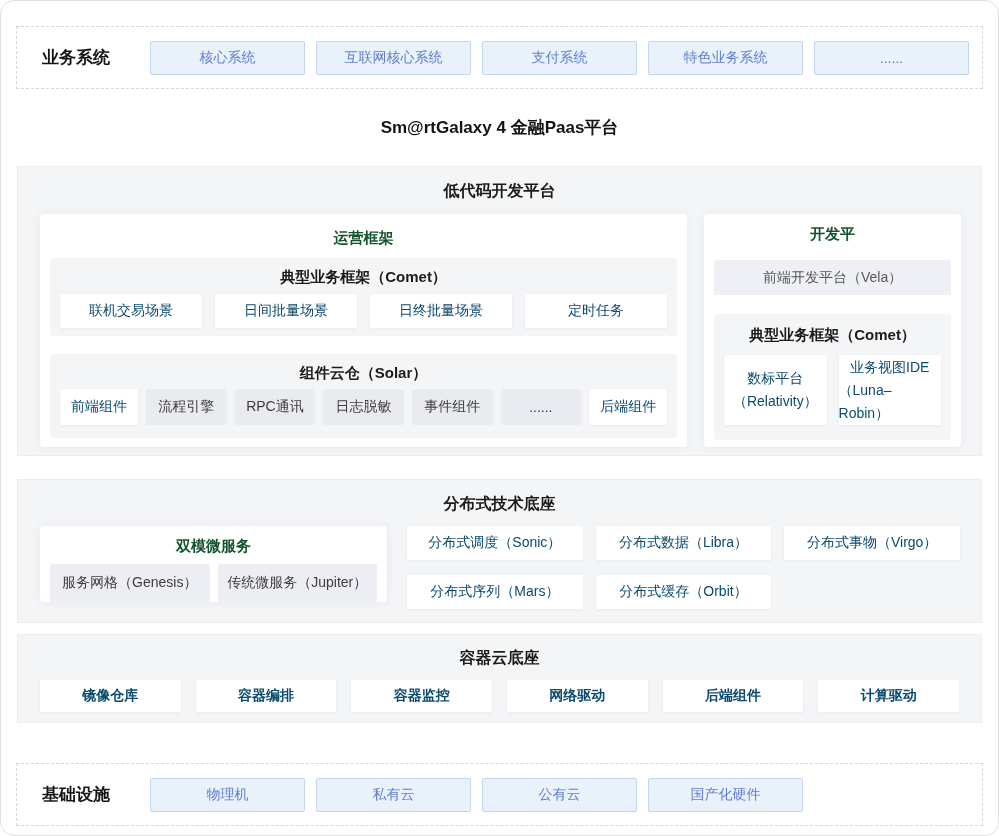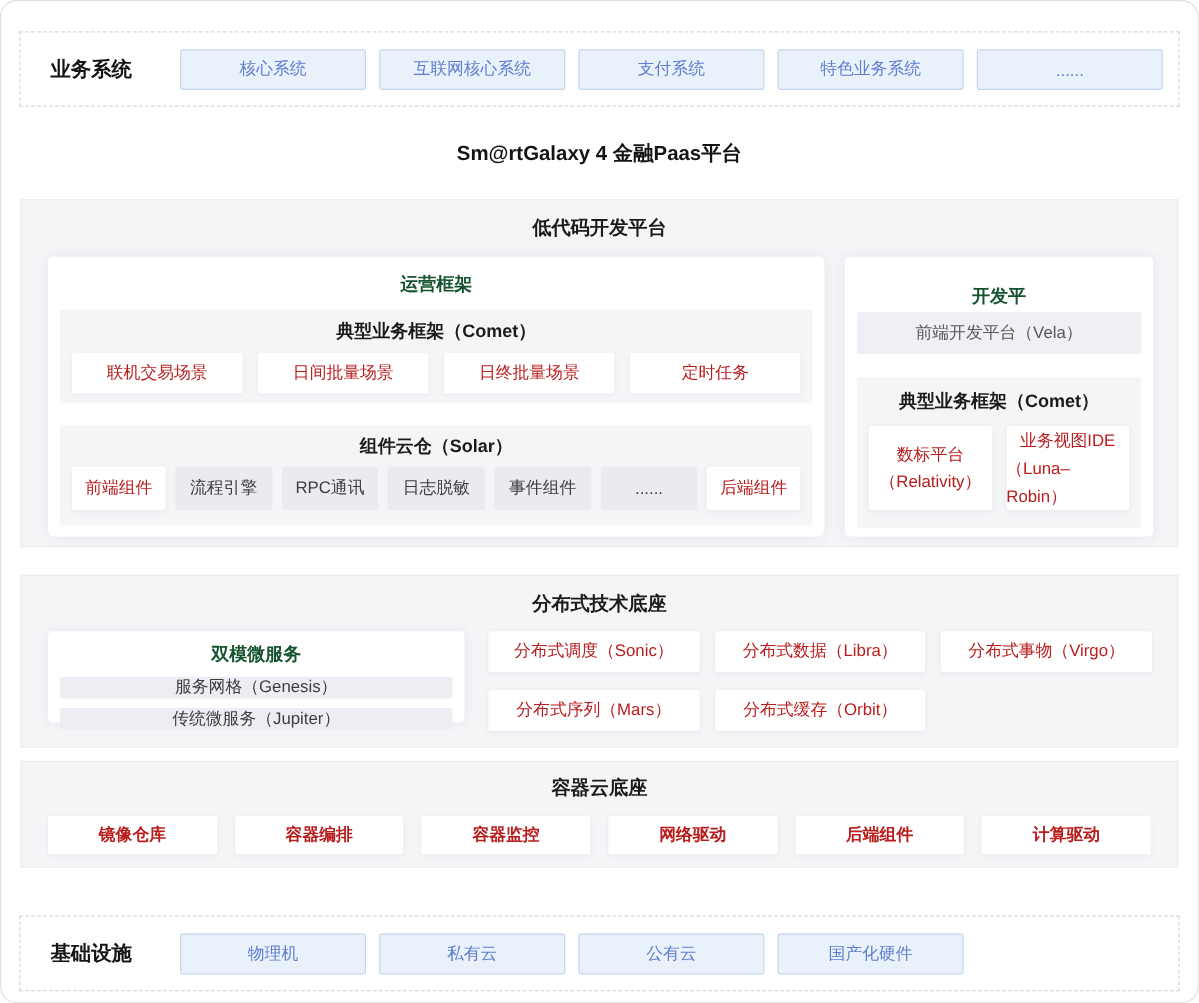--- a/index.html
+++ b/index.html
@@ -18,50 +18,50 @@
   
   .gray-section { margin:1px 16px; background:#f4f5f7; border:1px solid #ededed; border-radius:0; }
   .section-title { text-align:center; font-weight:bold; color:#1b1b1b; font-size:16px; height:22px; line-height:22px; }
 
   .white-card { background:#fff; border-radius:4px; box-shadow:0 0 10px rgba(40,60,95,0.07); }
   .card-title { text-align:center; font-size:15px; font-weight:bold; color:#14532d; height:22px; line-height:22px; }
   .gray-sub { background:#f4f5f7; border-radius:3px; }
   .sub-title { text-align:center; font-size:15px; font-weight:bold; color:#1b1b1b; height:22px; line-height:22px; }
 
   .btn-row { display:flex; }
-  .white-btn { background:#fff; display:flex; align-items:center; justify-content:center; font-size:14px; color:#b91c1c; border-radius:2px; box-shadow:0 1px 4px rgba(40,60,95,0.06); }
+  .white-btn { background:#fff; display:flex; align-items:center; justify-content:center; font-size:14px; color:#0c4a6e; border-radius:2px; box-shadow:0 1px 4px rgba(40,60,95,0.06); }
   .gray-btn { background:#e9ebf1; display:flex; align-items:center; justify-content:center; font-size:14px; color:#3d3d3d; border-radius:2px; }
 
   
   #low-code { margin-top:27px; height:290px; }
   #low-code .section-title { padding-top:13px; height:35px; }
   .lc-body { display:flex; gap:17px; padding:12px 20px 0 22px; }
   .op-frame { width:650px; height:233px; padding:0 10px; }
   .op-frame .card-title { padding-top:13px; height:35px; }
   .comet-box { margin-top:9px; height:78px; padding:8px 10px 0; }
   .comet-box .btn-row { gap:13px; margin-top:6px; }
   .comet-box .white-btn { height:34px; flex:1; }
   .solar-box { margin-top:18px; height:84px; padding:8px 10px 0; }
   .solar-box .btn-row { gap:8px; margin-top:5px; }
   .solar-box .white-btn { height:36px; flex:0 0 78px; }
   .solar-box .gray-btn { height:36px; flex:1; }
   .dev-frame { width:258px; height:233px; padding:0 10px; }
-  .dev-frame .card-title { padding-top:23px; height:35px; }
+  .dev-frame .card-title { padding-top:9px; height:35px; }
   .vela-btn { margin-top:11px; height:35px; background:#eef0f5; color:#585858; font-size:14px; display:flex; align-items:center; justify-content:center; border-radius:2px; }
   .dev-comet { margin-top:19px; height:126px; padding:10px 10px 0; }
   .dev-comet .btn-row { gap:12px; margin-top:9px; }
   .dev-comet .white-btn { height:70px; flex:1; flex-direction:column; line-height:23px; }
 
   
   #distributed { margin-top:23px; height:144px; }
   #distributed .section-title { padding-top:13px; height:35px; }
   .dist-body { display:flex; gap:20px; padding:11px 21px 0 22px; }
   .dual-card { width:347px; height:76px; }
   .dual-card .card-title { padding-top:9px; height:30px; }
-  .dual-card .btn-row { gap:8px; margin-top:8px; padding:0 10px;flex-direction:column; }
+  .dual-card .btn-row { gap:8px; margin-top:8px; padding:0 10px; }
   .dual-card .gray-btn { height:38px; flex:1; background:#eceef4; }
   .dist-grid { flex:1; display:grid; grid-template-columns:repeat(3,1fr); gap:15px 13px; align-content:start; }
   .dist-grid .white-btn { height:34px; }
 
   
   #container-base { margin-top:11px; height:89px; }
   #container-base .section-title { padding-top:12px; height:34px; }
   .cont-row { display:flex; gap:15px; padding:11px 22px 4px;font-weight:bold; }
   .cont-row .white-btn { height:32px; flex:1; }
 

